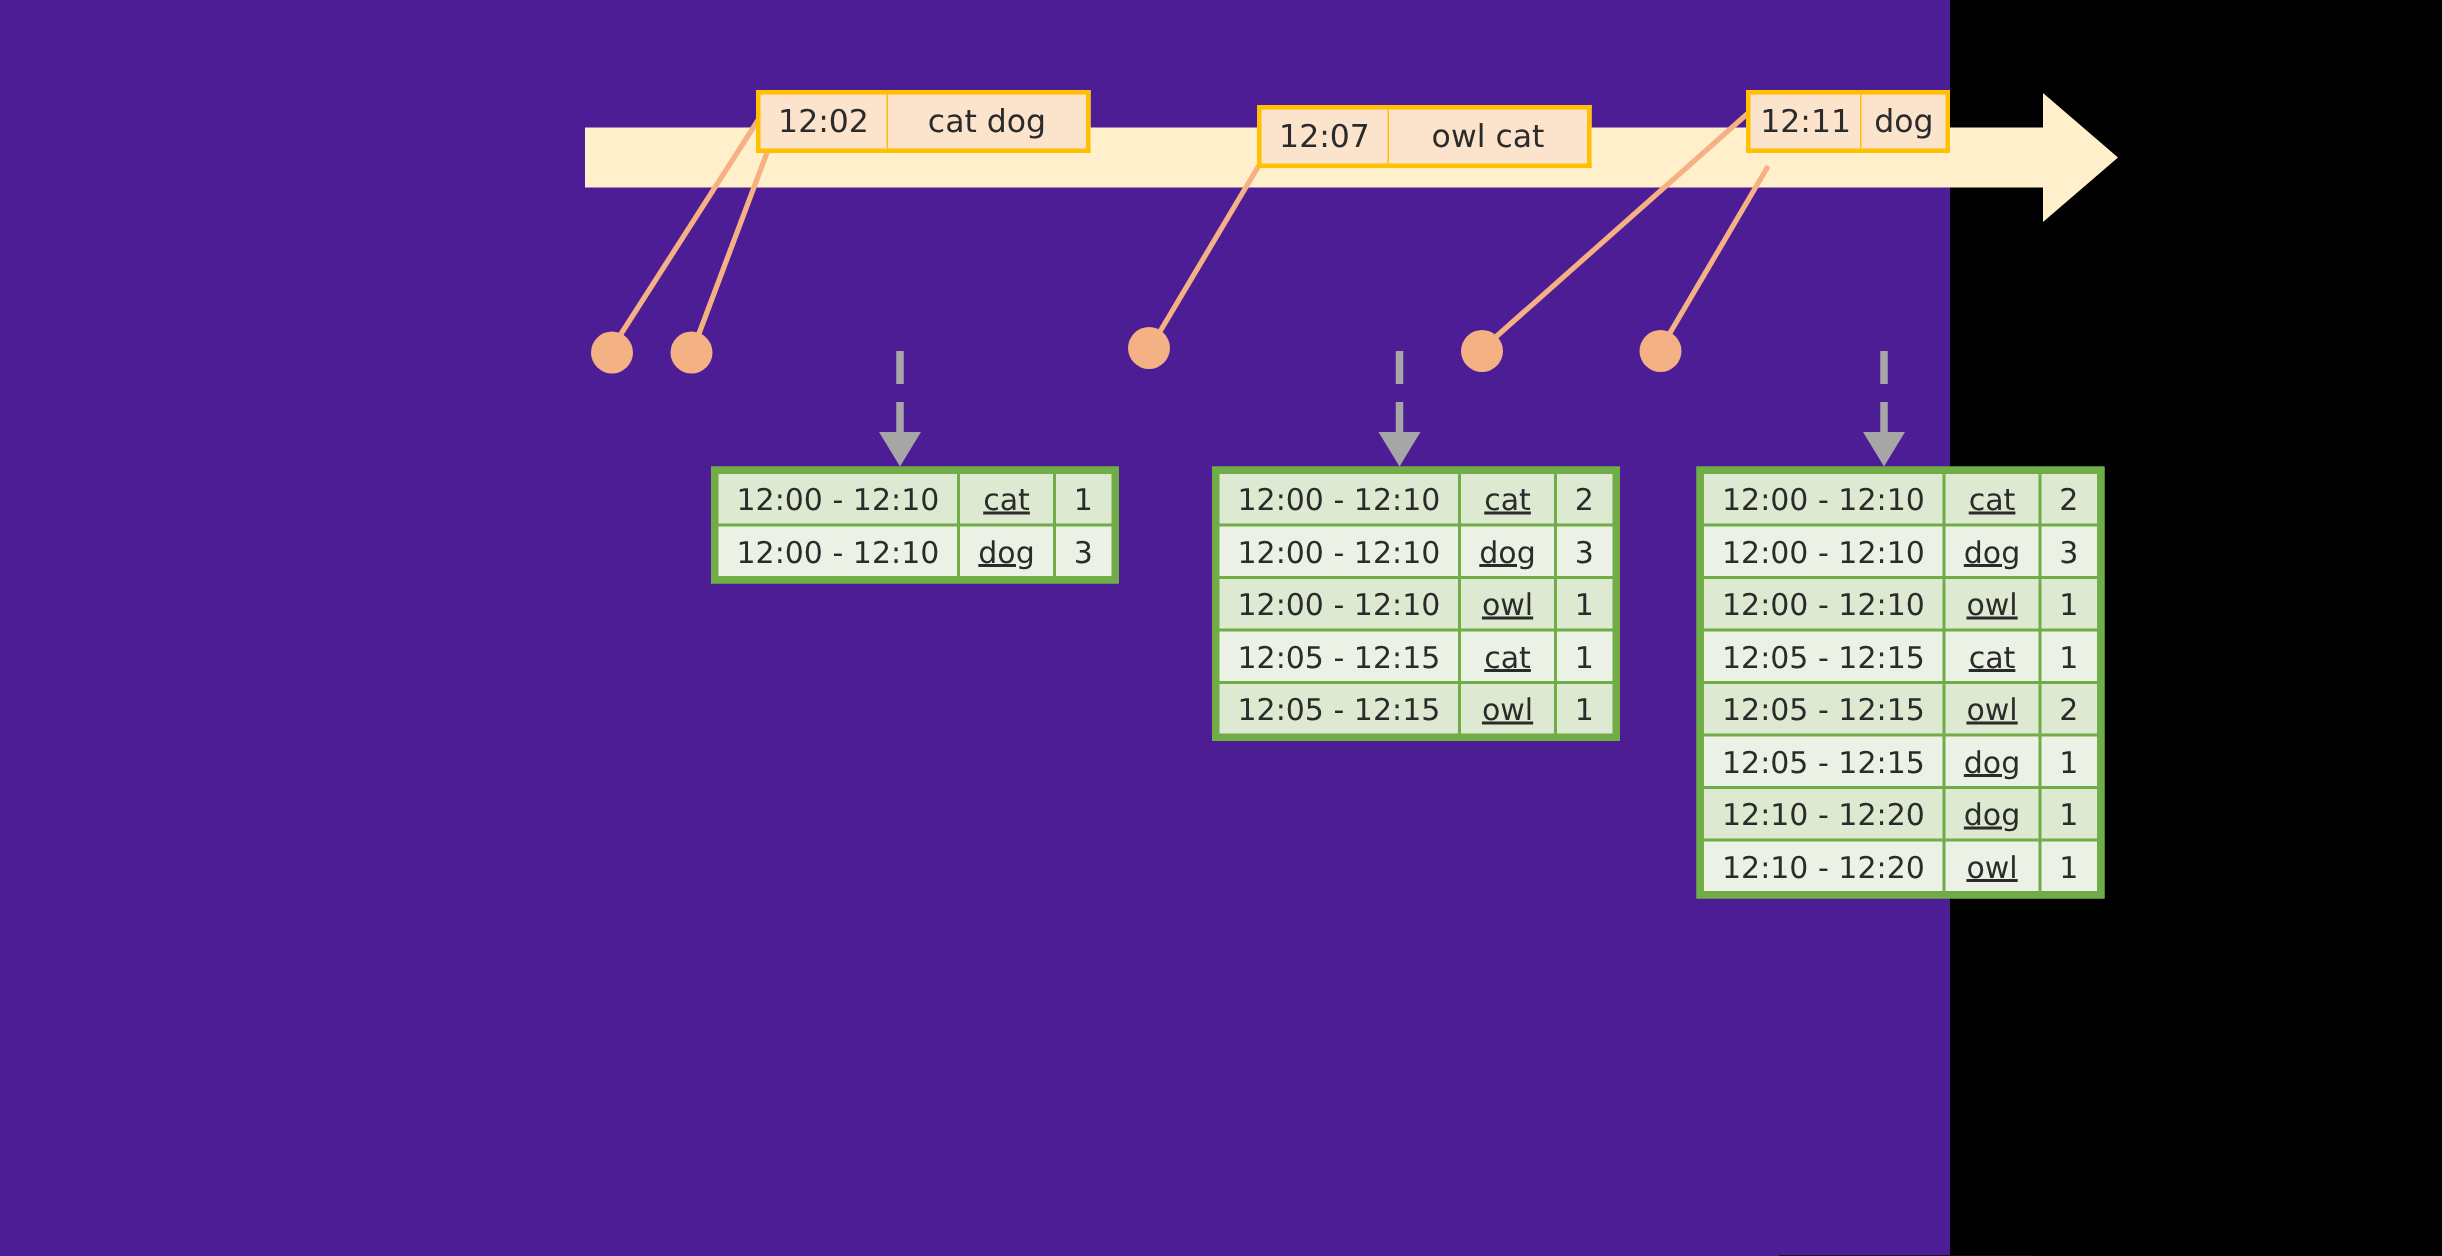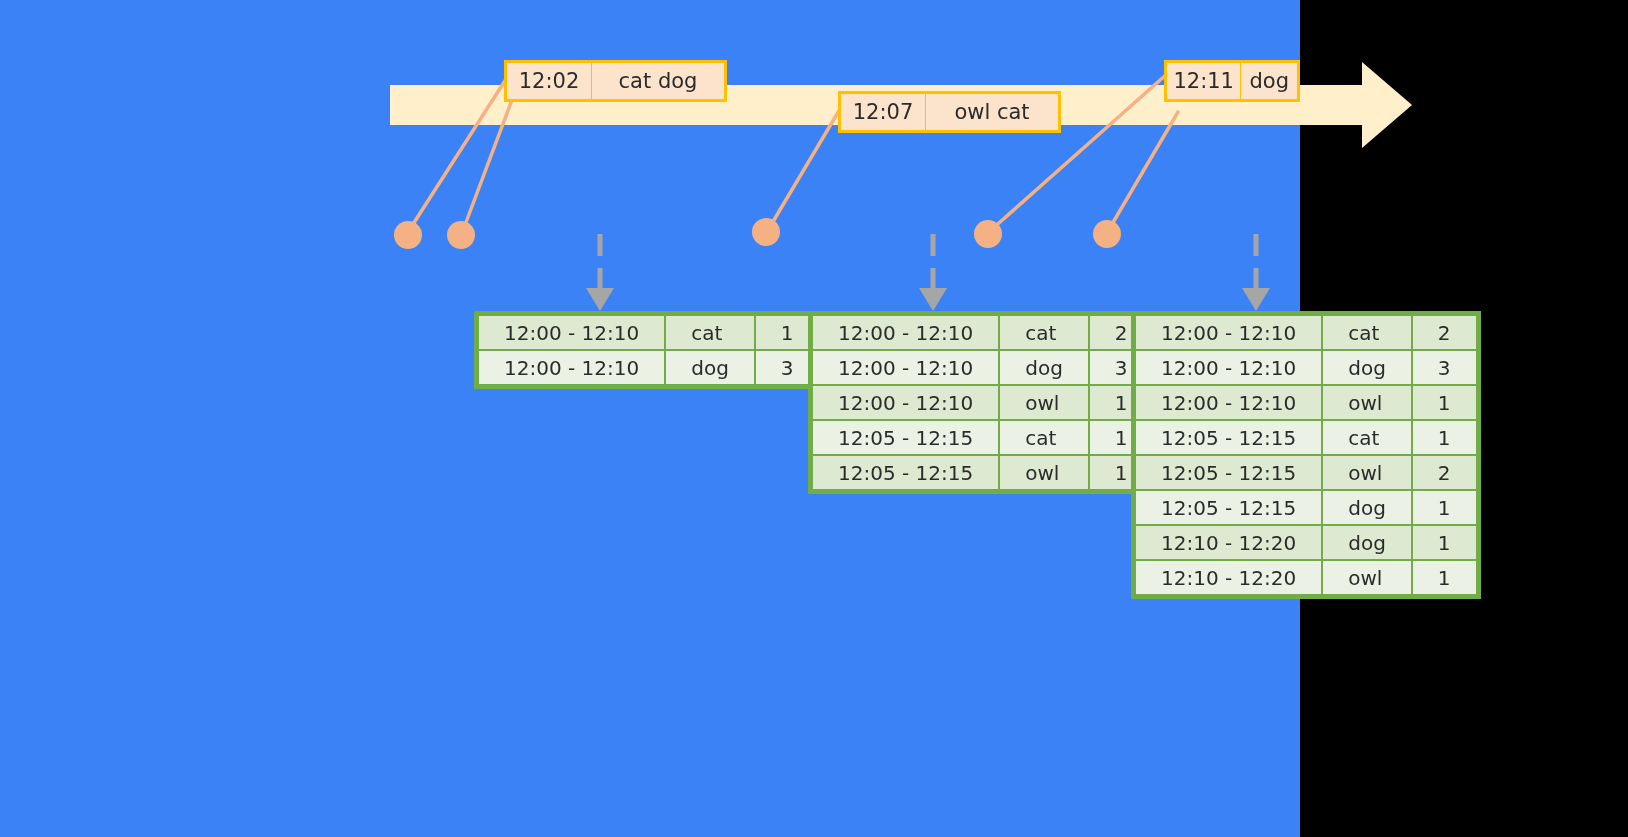--- a/index.html
+++ b/index.html
@@ -7,21 +7,21 @@
     width: 1628px;
     height: 837px;
     background: #000000;
     font-family: "DejaVu Sans", sans-serif;
     overflow: hidden;
   }
   #stage {
     position: relative;
     width: 1300px;
     height: 837px;
-    background: #3b82f6;
+    background: #4c1d95;
   }
   #svg-layer {
     position: absolute;
     left: 0; top: 0;
     width: 1628px;
     height: 837px;
     pointer-events: none;
   }
 
   
@@ -52,29 +52,30 @@
   .agg-table {
     position: absolute;
     border-collapse: separate;
     border-spacing: 2px;
     border: 3px solid #70AD47;
     background: #70AD47;
   }
   .agg-table td {
     font-size: 20px;
     color: #2b2b2b;
+    text-align: center;
     height: 33px;
-    padding: 0 25px;
+    padding: 0 12px;
     white-space: nowrap;
     font-family: "DejaVu Sans", sans-serif;
   }
   .agg-table tr.shade td { background: #DDE9D0; }
   .agg-table tr.plain td { background: #EBF1E5; }
   .agg-win  { min-width: 150px; }
-  .agg-word { min-width: 48px; }
+  .agg-word { min-width: 48px; text-decoration: underline; }
   .agg-cnt  { min-width: 26px; }
 </style>
 </head>
 <body>
 
 <div id="stage">
 
   <svg id="svg-layer" viewBox="0 0 1628 837" xmlns="http://www.w3.org/2000/svg">
 
     <g>
@@ -115,21 +116,21 @@
 
   <table class="evt-table" id="evt-1" style="left:504px; top:60px;">
     <tbody>
       <tr class="shade">
         <td class="evt-time">12:02</td>
         <td class="evt-words wide">cat dog</td>
       </tr>
     </tbody>
   </table>
 
-  <table class="evt-table" id="evt-2" style="left:838px; top:91px;">
+  <table class="evt-table" id="evt-2" style="left:838px; top:70px;">
     <tbody>
       <tr class="shade">
         <td class="evt-time">12:07</td>
         <td class="evt-words wide">owl cat</td>
       </tr>
     </tbody>
   </table>
 
   <table class="evt-table" id="evt-3" style="left:1164px; top:60px;">
     <tbody>

